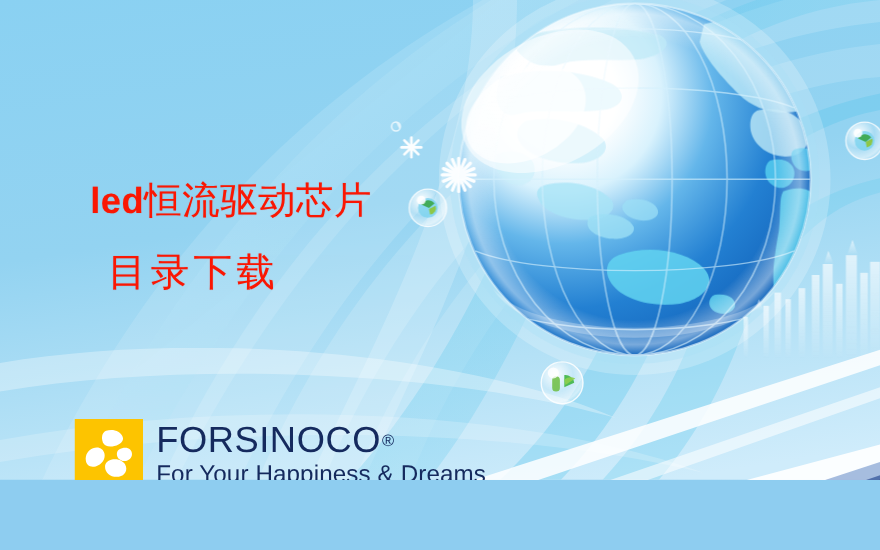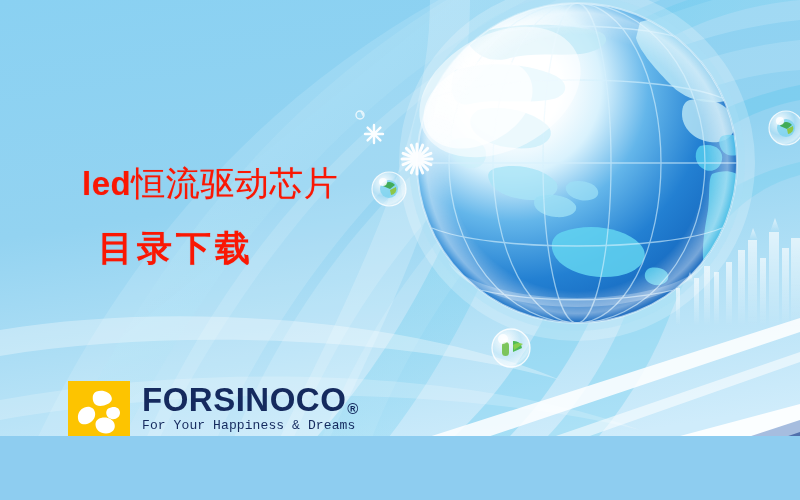--- a/index.html
+++ b/index.html
@@ -15,49 +15,49 @@
   }
   .svg-layer { position:absolute; left:0; top:0; width:800px; height:500px; }
 
   
   #headline {
     position:absolute; left:82px; top:162px; z-index:40;
     color:#fa1703; line-height:1.28; letter-spacing:0.5px;
   }
   #headline .line {
     font-family:"DejaVu Serif", serif;
-    font-size:33px; font-weight:700; white-space:nowrap;
+    font-size:33px; font-weight:400; white-space:nowrap;
     text-shadow:0 0 1px rgba(250,23,3,0.35);
   }
   #headline .line.l1 { font-family:"Liberation Sans","DejaVu Sans",sans-serif; font-weight:700; }
   #headline .line.l1 .cjk {
     font-family:"DejaVu Serif", serif; font-weight:400; font-size:34px;
   }
   #headline .line.l2 { margin-top:20px; padding-left:16px; letter-spacing:4px; font-size:35px; }
 
   
   #logo-block {
     position:absolute; left:68px; top:381px; z-index:50;
     display:flex; align-items:flex-start;
   }
   #logo-mark {
     width:62px; height:62px; background:#FDC400; position:relative; flex:0 0 auto;
   }
   #logo-mark svg { display:block; width:62px; height:62px; }
   #logo-text { margin-left:12px; padding-top:2px; }
   #wordmark {
     font-family:"Liberation Sans","DejaVu Sans",sans-serif;
-    font-weight:700; font-size:33px; color:#152a5e;
+    font-weight:400; font-size:33px; color:#152a5e;
     letter-spacing:0.5px; line-height:1; white-space:nowrap;
-    display:flex; align-items:flex-end;
+    display:flex; align-items:center;
   }
   #wordmark .reg { font-size:15px; line-height:1; margin-left:1px; margin-top:1px; }
   #tagline {
-    font-family:Liberation Mono, monospace;
-    font-size:13px; color:#152a5e; letter-spacing:0.1px;
+    font-family:Liberation Sans, sans-serif;
+    font-size:22px; color:#152a5e; letter-spacing:0.1px;
     margin-top:3px; white-space:nowrap; line-height:1.1;
   }
 </style>
 </head>
 <body>
 
 <div id="banner">
 
   <svg class="svg-layer" viewBox="0 0 800 500" preserveAspectRatio="none">
     <defs>

